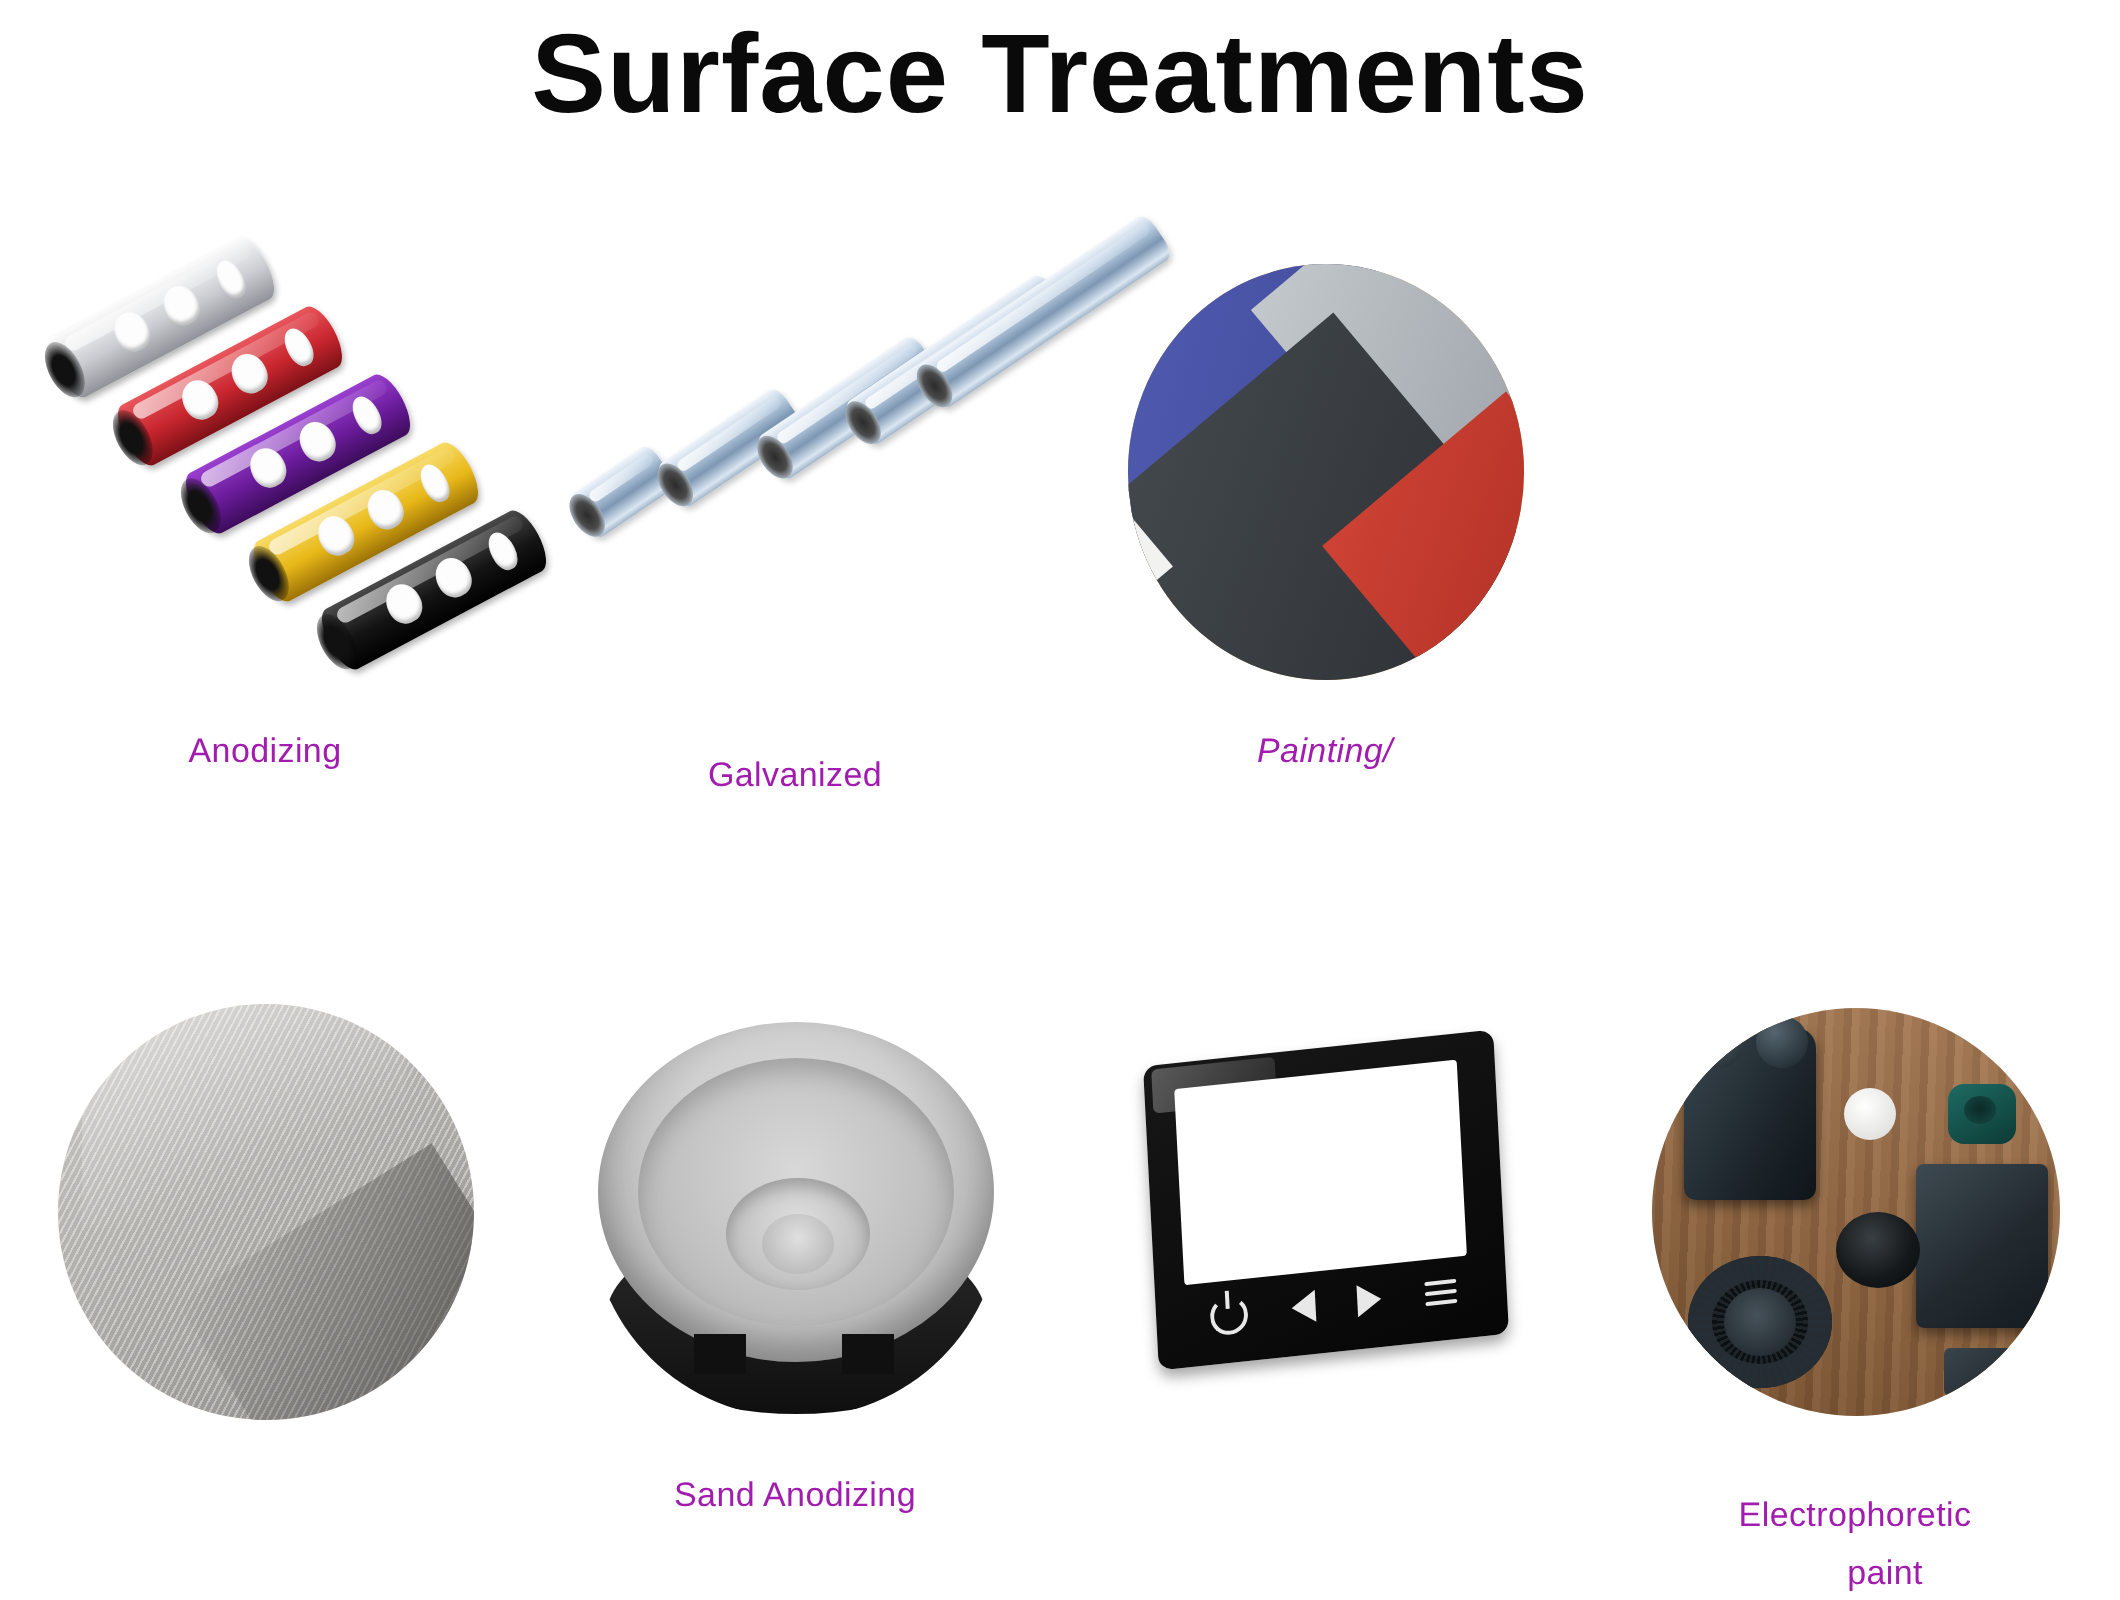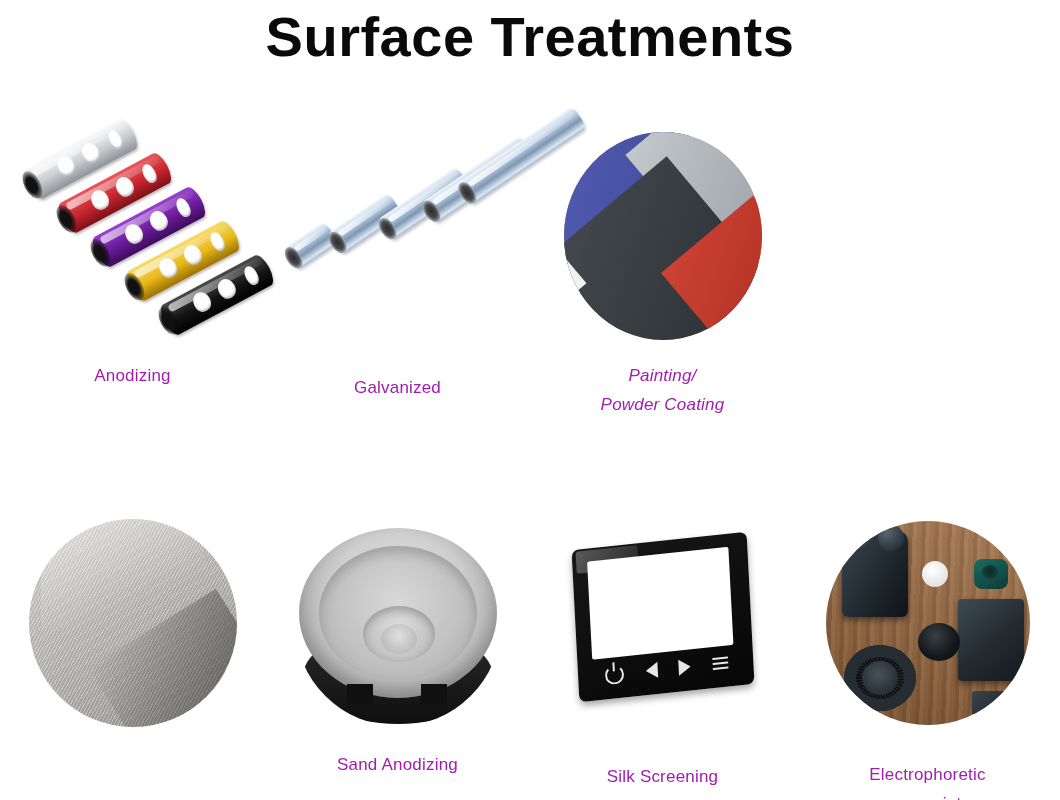--- a/index.html
+++ b/index.html
@@ -472,21 +472,20 @@
         <div class="circle-photo paint-circle">
           <div class="panel p-blue"></div>
           <div class="panel p-gray"></div>
           <div class="panel p-dark"></div>
           <div class="panel p-red"></div>
           <div class="panel p-white"></div>
         </div>
       </div>
       <div class="label lbl-painting">
         <span>Painting/</span>
-        <span class="l2">Powder Coating</span>
       </div>
     </div>
 
   </div>
 
   <div class="row" style="margin-top:86px;">
 
     <div class="cell">
       <div class="thumb-wrap">
         <div class="circle-photo brush-circle">
@@ -526,23 +525,20 @@
               <div class="ic ic-tri-right"></div>
               <div class="ic ic-menu">
                 <span></span>
                   <span></span>
                   <span></span>
               </div>
             </div>
           </div>
         </div>
       </div>
-      <div class="label lbl-silkscreen">
-        <span>Silk Screening</span>
-      </div>
     </div>
 
     <div class="cell">
       <div class="thumb-wrap">
         <div class="circle-photo ecoat-circle">
           <div class="grainwood"></div>
           <div class="ep ep-motor"></div>
           <div class="ep ep-white-cyl"></div>
           <div class="ep ep-green"></div>
           <div class="ep ep-plate"></div>

